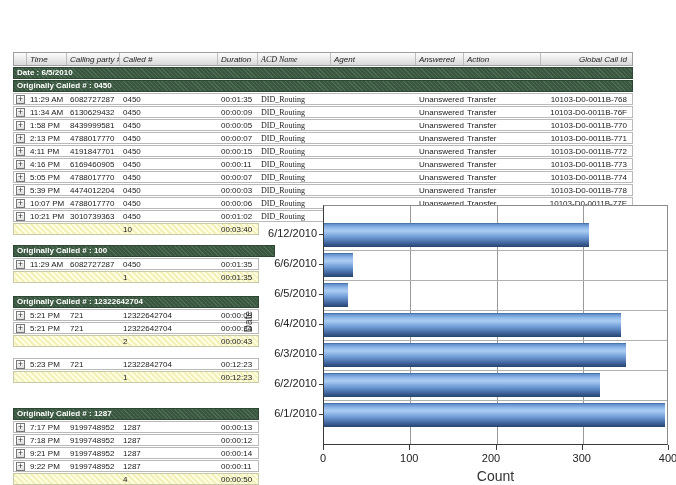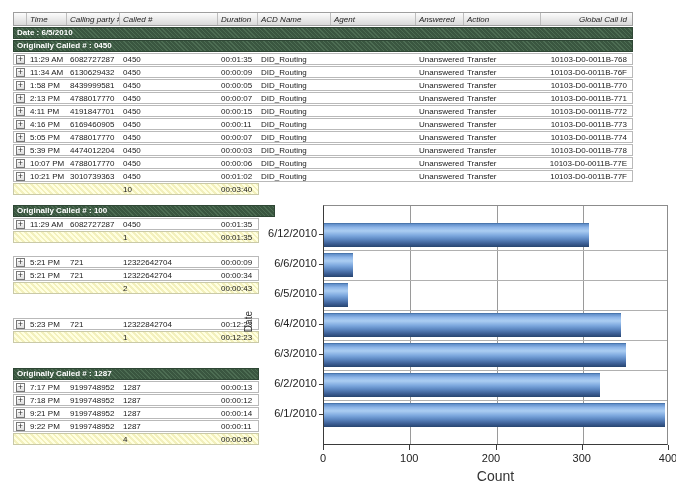--- a/index.html
+++ b/index.html
@@ -1,37 +1,37 @@
 <!DOCTYPE html>
 <html><head>
 <meta charset="utf-8">
 <style>
   * { margin:0; padding:0; box-sizing:border-box; }
   html,body { width:676px; height:485px; background:#fff; overflow:hidden;
               font-family:"Liberation Sans", sans-serif; }
   .screen { position:relative; width:676px; height:485px; background:#fff; }
 
   
-  .tbl { position:absolute; font-size:8px; color:#1a1a1a; }
+  .tbl { position:absolute; font-size:8px; color:#1a1a1a;margin-top:40px; }
   .row { display:flex; height:12px; line-height:10px; margin-bottom:1px;
          border:1px solid #b9b9b9; background:#fff; }
   .row.thead { height:14px; line-height:12px; background:linear-gradient(#fcfcfc,#d9d9d9);
                border-color:#9e9e9e; font-style:italic; color:#222; }
   .row.thead .c { border-right:1px solid #bdbdbd; }
   .row.thead .c:last-child { border-right:none; }
   .row.ghead { background:repeating-linear-gradient(45deg,#4d6d53 0px,#4d6d53 1px,#3a5640 1px,#3a5640 3px);
                color:#fff; font-weight:bold; border-color:#2e4634; padding-left:3px;
                align-items:center; }
   .row.summary { background:repeating-linear-gradient(45deg,#ffffe0 0px,#ffffe0 2px,#f3f0bc 2px,#f3f0bc 4px);
                  border-color:#c9c9a8; }
   .row.narrow { width:246px; }
   .c { overflow:hidden; white-space:nowrap; padding:1px 0 0 3px; }
   .c-expand { width:13px; padding:0; display:flex; align-items:center; justify-content:center; }
   .c-time { width:40px; } .c-calling { width:53px; } .c-called { width:98px; }
-  .c-duration { width:40px; } .c-acd { width:73px; } .c-agent { width:85px; }
+  .c-duration { width:40px; } .c-acd { width:73px;font-family:Liberation Serif, serif; } .c-agent { width:85px; }
   .c-answered { width:48px; } .c-action { width:77px; }
   .c-global_id { width:91px; text-align:right; padding-right:5px; }
   .expbox { width:9px; height:9px; border:1px solid #777; background:linear-gradient(#fff,#ddd);
             font-size:9px; line-height:7px; text-align:center; color:#333; display:block; }
 
   
   .chart { position:absolute; left:240px; top:195px; width:436px; height:290px; }
   .plot { position:absolute; left:83px; top:10px; width:345px; height:240px;
           background:#fff; border:1px solid #8c8c8c;
           border-left:1px solid #3a3a3a; border-bottom:1px solid #3a3a3a; }
@@ -242,20 +242,23 @@
       </div>
       <div class="row summary narrow">
         <div class="c c-expand"></div>
         <div class="c c-time"></div>
         <div class="c c-calling"></div>
         <div class="c c-called">1</div>
         <div class="c c-duration">00:01:35</div>
       </div>
     </div>
   <div class="tbl" id="group-2" style="left:13px; top:256px; width:246px;">
+      <div class="row ghead">
+        <span>Originally Called # : 12322642704</span>
+      </div>
       <div class="row data narrow">
         <div class="c c-expand">
           <span class="expbox">+</span>
         </div>
         <div class="c c-time">5:21 PM</div>
         <div class="c c-calling">721</div>
         <div class="c c-called">12322642704</div>
         <div class="c c-duration">00:00:09</div>
       </div>
       <div class="row data narrow">

